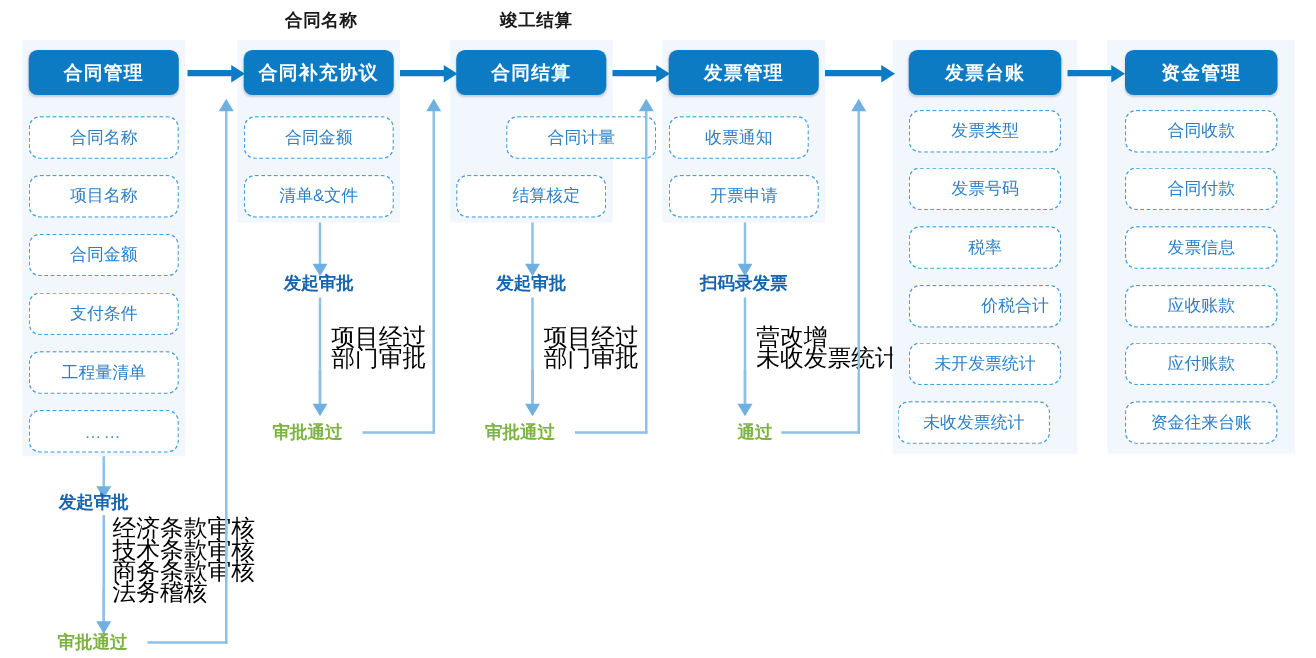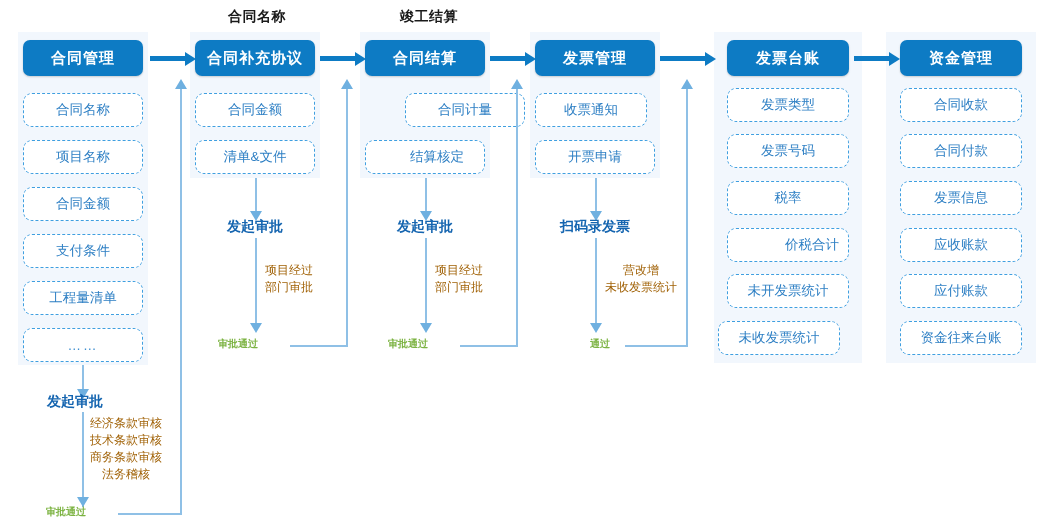--- a/index.html
+++ b/index.html
@@ -85,28 +85,27 @@
   .vplain{position:absolute;width:2px;background:#8fc0e6;}
 
   
   .approve-start{
     position:absolute;
     font-size:14px;font-weight:bold;color:#1565b0;
     white-space:nowrap;
   }
   .approve-pass{
     position:absolute;
-    font-size:10px;font-weight:bold;color:#7cb342;
+    font-size:14px;font-weight:bold;color:#7cb342;
     white-space:nowrap;
   }
   .notes{
     position:absolute;
-    font-size:12px;color:#a16207;line-height:17px;
+    font-size:19px;color:#000000;line-height:17px;
     white-space:pre;
-    text-align:center;
   }
   .hline{position:absolute;height:2px;background:#8fc0e6;}
 </style>
 </head>
 <body>
 
 <div id="stage">
 
   <div class="stage-label" style="left:228px;top:8px;">合同名称</div>
   <div class="stage-label" style="left:400px;top:8px;">竣工结算</div>

